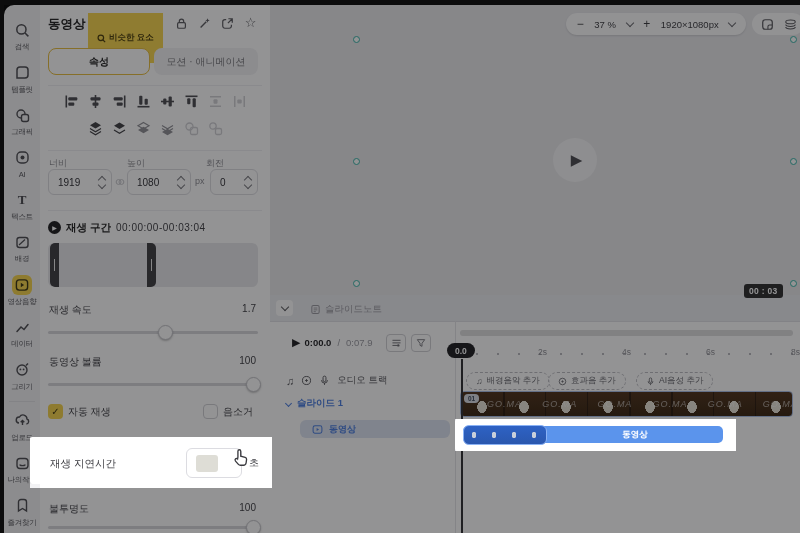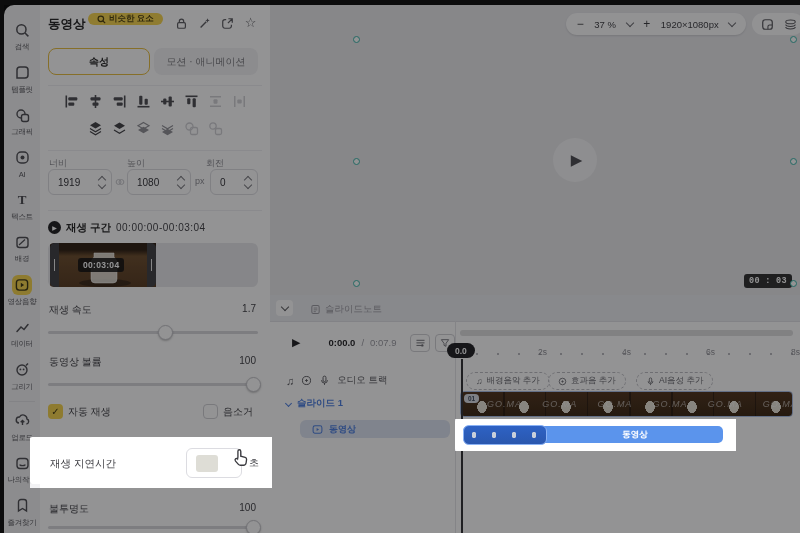--- a/index.html
+++ b/index.html
@@ -16,22 +16,22 @@
   .edge-left{left:0;top:0;width:4px;height:533px;background:#0a0a0a;z-index:40;}
   
   .side-item{width:36px;height:43px;display:flex;flex-direction:column;align-items:center;justify-content:center;gap:2px;}
   .side-item .ic{width:20px;height:20px;display:flex;align-items:center;justify-content:center;color:#4a4a4f;}
   .side-item .lbl{font-size:7.5px;color:#55555a;letter-spacing:-0.3px;white-space:nowrap;}
   .side-item.active .ic{background:#f6d44a;border-radius:6px;color:#3a3a10;}
   .side-sep{width:26px;height:1px;background:#e2e2e6;margin:4px 0;}
   .tixt{font-size:13px;font-weight:bold;color:#4a4a4f;font-family:"Liberation Serif",serif;}
   
   .p-title{font-size:12.5px;font-weight:bold;color:#222;}
-  .pill-search{display:inline-flex;align-items:center;gap:3px;background:#f7d54b;border-radius:9px;
-               padding:0 9px;font-size:8.5px;font-weight:bold;color:#4a3c09;}
+  .pill-search{display:inline-flex;align-items:center;gap:3px;background:#f7d54b;border-radius:0;
+               padding:19px 9px;font-size:8.5px;font-weight:bold;color:#4a3c09;}
   .hdr-ic{width:15px;height:15px;color:#5a5a5f;display:flex;align-items:center;justify-content:center;font-size:13px;}
   .tab{height:27px;border-radius:8px;display:flex;align-items:center;justify-content:center;font-size:10px;box-sizing:border-box;}
   .tab.sel{background:#fff;border:1.5px solid #e7bd3c;color:#222;font-weight:bold;}
   .tab.unsel{background:#f3f3f5;color:#77777c;}
   .hline{height:1px;background:#efeff2;left:8px;width:214px;}
   .mini-lbl{font-size:9px;color:#8a8a90;}
   .inp{height:26px;border:1px solid #dcdce1;border-radius:6px;background:#fff;display:flex;align-items:center;
        padding:0 4px 0 9px;box-sizing:border-box;font-size:10px;color:#2e2e33;justify-content:space-between;}
   .stepper{display:flex;flex-direction:column;gap:3px;align-items:center;width:10px;}
   .chev{width:5px;height:5px;border-right:1.4px solid #77777d;border-bottom:1.4px solid #77777d;}
@@ -60,21 +60,21 @@
   .cornerbar{left:752px;top:13px;width:52px;height:22px;background:#fdfdfd;border-radius:12px;z-index:3;
              display:flex;align-items:center;gap:10px;padding-left:9px;box-sizing:border-box;color:#55555a;}
   #frame{left:356px;top:39px;width:438px;height:245px;border:1px solid #35b3a7;box-sizing:border-box;
          background:
            linear-gradient(180deg,rgba(18,10,2,.92) 0 9%,rgba(18,10,2,0) 20%),
            repeating-linear-gradient(176deg,rgba(0,0,0,.14) 0 1px,rgba(0,0,0,0) 1px 24px),
            linear-gradient(100deg,#8a6136 0%,#966c3c 28%,#6f4d2a 55%,#5a3c20 80%,#4e3419 100%);}
   .sel-handle{position:absolute;width:7px;height:7px;border-radius:50%;background:#fff;border:1.5px solid #35b3a7;box-sizing:border-box;z-index:4;}
   .play-big{left:553px;top:138px;width:44px;height:44px;border-radius:50%;background:rgba(250,250,250,.78);z-index:3;
             display:flex;align-items:center;justify-content:center;color:#4a4a4f;font-size:15px;padding-left:3px;box-sizing:border-box;}
-  .canvas-time{left:744px;top:274px;z-index:3;font-family:Liberation Mono, monospace;}
+  .canvas-time{left:744px;top:284px;z-index:3;}
   
   .tl-tabs{left:0;top:0;width:530px;height:26px;background:#ecedf1;border-bottom:1px solid #e0e0e5;}
   .collapse-btn{position:absolute;left:6px;top:5px;width:17px;height:16px;background:#fff;border-radius:4px;
                 display:flex;align-items:center;justify-content:center;}
   .tl-tab{position:absolute;top:3px;height:23px;display:flex;align-items:center;gap:4px;font-size:9.5px;padding:0 12px;
           border-radius:7px 7px 0 0;}
   .tl-tab.inactive{color:#9a9aa1;}
   .tl-tab.active{background:#fff;color:#2e2e33;font-weight:bold;}
   .transport{position:absolute;left:0;top:26px;width:185px;height:43px;display:flex;align-items:center;}
   .tbtn{width:20px;height:18px;border:1px solid #cfcfd4;border-radius:4px;display:flex;align-items:center;justify-content:center;color:#6a6a70;box-sizing:border-box;}
@@ -391,27 +391,20 @@
         <i class="chev up"></i>
         <i class="chev down"></i>
       </span>
   </div>
   <div class="abs hline" style="top:205px;"></div>
 
   <span class="abs icbtn-circ" style="left:8px;top:216px;">▶</span>
   <span class="abs sec-lbl" style="left:26px;top:216px;">재생 구간</span>
   <span class="abs val" style="left:76px;top:217px;letter-spacing:.5px;">00:00:00-00:03:04</span>
   <div class="abs trim">
-    <div class="thumbz">
-      <svg class="g" width="106" height="44" viewBox="0 0 106 44">
-          <ellipse cx="55" cy="40" rx="26" ry="4" fill="rgba(0,0,0,.35)"></ellipse>
-          <path d="M44 10h20v4l3 4v18a4 4 0 01-4 4H45a4 4 0 01-4-4V18l3-4z" fill="rgba(240,236,228,.85)" stroke="rgba(255,255,255,.5)"></path>
-        </svg>
-      <span class="abs badge-dark" style="left:28px;top:15px;">00:03:04</span>
-    </div>
     <div class="handle" style="left:2px;border-radius:5px 0 0 5px;">
         <i></i>
       </div>
     <div class="handle" style="left:99px;border-radius:0 5px 5px 0;">
         <i></i>
       </div>
   </div>
 
   <span class="abs txt" style="left:9px;top:298px;">재생 속도</span>
   <span class="abs val" style="right:14px;top:298px;">1.7</span>
@@ -499,21 +492,21 @@
       <svg class="g" width="11" height="11" viewBox="0 0 15 15">
           <rect x="2.5" y="2" width="10" height="11" rx="2" fill="none" stroke="#9a9aa1" stroke-width="1.4"></rect>
           <path d="M5 5.5h5M5 8h5M5 10.5h3" stroke="#9a9aa1" stroke-width="1.2"></path>
         </svg>
       <span>슬라이드노트</span>
     </span>
   </div>
 
   <div class="transport">
     <span style="margin-left:22px;font-size:11px;color:#1d1d20;">▶</span>
-    <span style="margin-left:28px;font-size:9.5px;font-weight:bold;color:#1d1d20;">0:00.0</span>
+    <span style="margin-left:4px;font-size:9.5px;font-weight:bold;color:#1d1d20;">0:00.0</span>
     <span style="margin-left:6px;font-size:9.5px;color:#9a9aa1;">/</span>
     <span style="margin-left:6px;font-size:9.5px;color:#9a9aa1;">0:07.9</span>
     <span class="tbtn" style="margin-left:14px;">
         <svg class="g" width="11" height="11" viewBox="0 0 15 15">
           <path d="M2 4.5h11M2 8h11M2 11.5h7" stroke="#6a6a70" stroke-width="1.3"></path>
           <circle cx="10" cy="11.5" r="1.6" fill="#6a6a70"></circle>
         </svg>
       </span>
     <span class="tbtn" style="margin-left:5px;">
         <svg class="g" width="10" height="10" viewBox="0 0 15 15">

